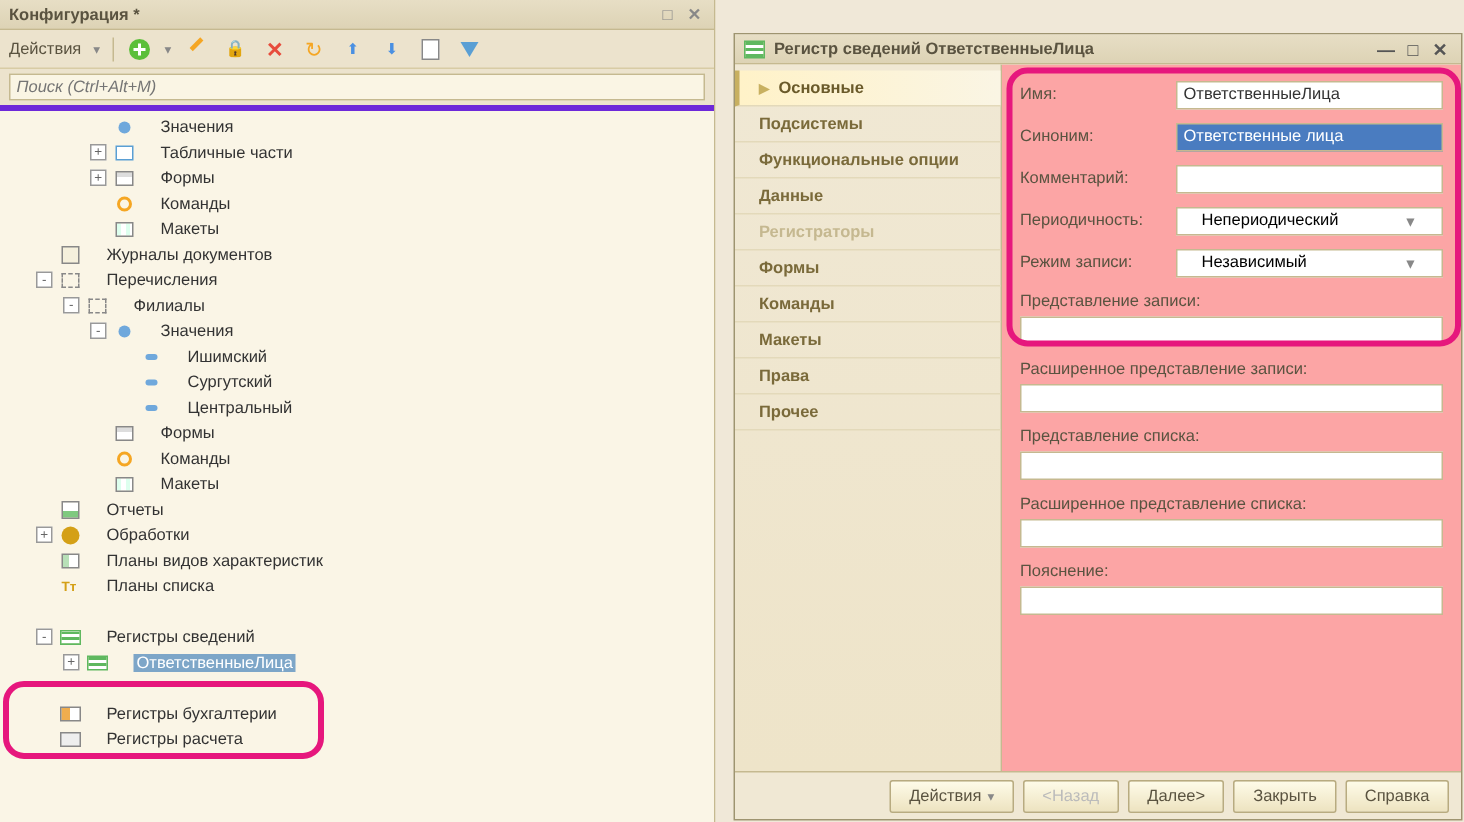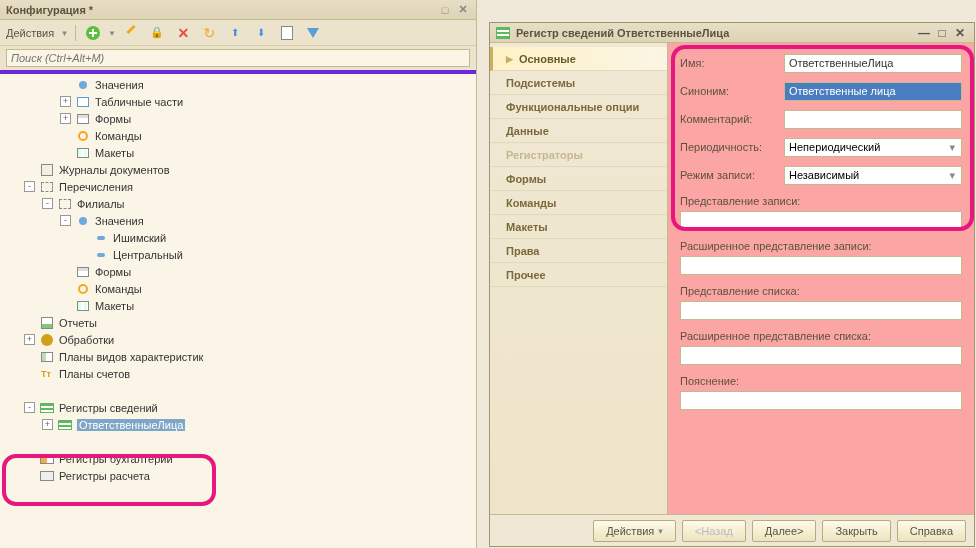--- a/index.html
+++ b/index.html
@@ -27,21 +27,21 @@
 .ic-page{width:12px;height:14px;border:1px solid #888;background:#fff;}
 .ic-filter{width:0;height:0;border-left:6px solid transparent;border-right:6px solid transparent;border-top:10px solid #5a9fd4;position:relative;}
 
 .search-row { padding: 3px 6px; border-bottom: 4px solid #6d28d9; }
 .search-input { width: 100%; height: 18px; border: 1px solid #c5b990; background: #faf5e4; color: #aaa; padding: 0 4px; font-style: italic; }
 
 .tree { flex: 1; overflow: auto; background: #faf5e6; padding: 2px 0; position: relative; }
 .tree-row { display: flex; align-items: center; height: 17px; padding-left: 6px; cursor: pointer; white-space: nowrap; }
 .tree-exp { width: 11px; height: 11px; border: 1px solid #999; background: #fff; display: inline-flex; align-items: center; justify-content: center; font-size: 9px; line-height: 1; color: #666; margin-right: 4px; flex-shrink: 0; }
 .tree-exp.empty { border: none; background: transparent; }
-.tree-icon { width: 16px; height: 14px; display: inline-flex; align-items: center; justify-content: center; margin-right: 4px; flex-shrink: 0; }
+.tree-icon { width: 16px; height: 14px; display: inline-flex; align-items: center; justify-content: center; margin-right: 16px; flex-shrink: 0; }
 .tree-label { color: #333; }
 .tree-label.selected { background: #7da6c8; color: #fff; padding: 0 2px; }
 .ind { display: inline-block; flex-shrink: 0; }
 .i1{width:18px;} .i2{width:36px;} .i3{width:54px;} .i4{width:72px;}
 
 
 .ico-dot{width:8px;height:8px;border-radius:50%;background:#6fa8dc;}
 .ico-grid{width:12px;height:10px;background:linear-gradient(#fff,#fff) padding-box,repeating-linear-gradient(#5a9fd4 0 1px,transparent 1px 3px);border:1px solid #5a9fd4;}
 .ico-form{width:12px;height:10px;border:1px solid #888;background:linear-gradient(#ddd 0 3px,#fff 3px);}
 .ico-cmd{width:10px;height:10px;border-radius:50%;border:2px solid #f5a623;}
@@ -73,21 +73,21 @@
 .tab-item { height:24px; display:flex; align-items:center; padding:0 16px; color:#7a6a3a; cursor:pointer; border-bottom:1px solid #e3d9ba;font-weight:bold; }
 .tab-item.active { background:linear-gradient(90deg,#fff2c8,#faf5e4); font-weight:bold; color:#6a5a2a; border-left:3px solid #c8b060; padding-left:13px; }
 .tab-arrow { margin-right:6px; color:#c8b060; font-size:9px; }
 .tab-item.disabled { color:#c5b890; }
 
 .form-col { flex:1; padding:10px 12px; position:relative; background:#fca5a5; }
 .form-row { display:flex; align-items:center; margin-bottom:8px; height:20px; }
 .form-label { width:104px; color:#5a5340; }
 .form-input { flex:1; height:19px; border:1px solid #c5b990; background:#fff; padding:0 4px; color:#333; }
 .form-input.sel { background:#4a7cc0; color:#fff; }
-.form-select { flex:1; height:19px; border:1px solid #c5b990; background:#fff; display:flex; align-items:center; padding:0 4px; }
+.form-select { flex:1; height:19px; border:1px solid #c5b990; background:#fff; display:flex; align-items:center; padding:0 16px; }
 .form-select .sv{flex:1;}
 .form-select .dd{color:#888;cursor:pointer;padding:0 2px;}
 .form-label-full { color:#5a5340; margin:10px 0 4px; }
 .form-input-full { width:100%; height:19px; border:1px solid #c5b990; background:#fff; }
 
 .highlight-right { position:absolute; left:181px; top:22px; width:303px; height:186px; border:4px solid #e6177d; border-radius:14px; pointer-events:none; }
 
 .dlg-footer { height:32px; border-top:1px solid #c5b990; background:#f0e8d4; display:flex; align-items:center; justify-content:flex-end; padding:0 8px; gap:6px; }
 .dlg-btn { height:22px; padding:0 12px; border:1px solid #b8ab80; background:linear-gradient(#fefbe8,#ede3c0); cursor:pointer; color:#5a5340; display:inline-flex; align-items:center; border-radius:2px; }
 .dlg-btn.dd::after{content:"▾";margin-left:4px;font-size:9px;color:#888;}
@@ -217,20 +217,28 @@
           <span class="ico-folder"></span>
         </span>
         <span class="tree-label">Ишимский</span>
       </div>
       <div class="tree-row">
         <span class="ind i4"></span>
         <span class="tree-exp empty"></span>
         <span class="tree-icon">
           <span class="ico-folder"></span>
         </span>
+        <span class="tree-label">Сургутский</span>
+      </div>
+      <div class="tree-row">
+        <span class="ind i4"></span>
+        <span class="tree-exp empty"></span>
+        <span class="tree-icon">
+          <span class="ico-folder"></span>
+        </span>
         <span class="tree-label">Центральный</span>
       </div>
       <div class="tree-row">
         <span class="ind i3"></span>
         <span class="tree-exp empty"></span>
         <span class="tree-icon">
           <span class="ico-form"></span>
         </span>
         <span class="tree-label">Формы</span>
       </div>
@@ -273,21 +281,21 @@
           <span class="ico-plan"></span>
         </span>
         <span class="tree-label">Планы видов характеристик</span>
       </div>
       <div class="tree-row">
         <span class="ind i1"></span>
         <span class="tree-exp empty"></span>
         <span class="tree-icon">
           <span class="ico-acct">Тт</span>
         </span>
-        <span class="tree-label">Планы счетов</span>
+        <span class="tree-label">Планы списка</span>
       </div>
       <div class="tree-row">
         <span class="ind i1"></span>
         <span class="tree-exp empty"></span>
         <span class="tree-icon">
           <span class="ico-common"></span>
         </span>
         <span class="tree-label"></span>
       </div>
       <div class="tree-row">

